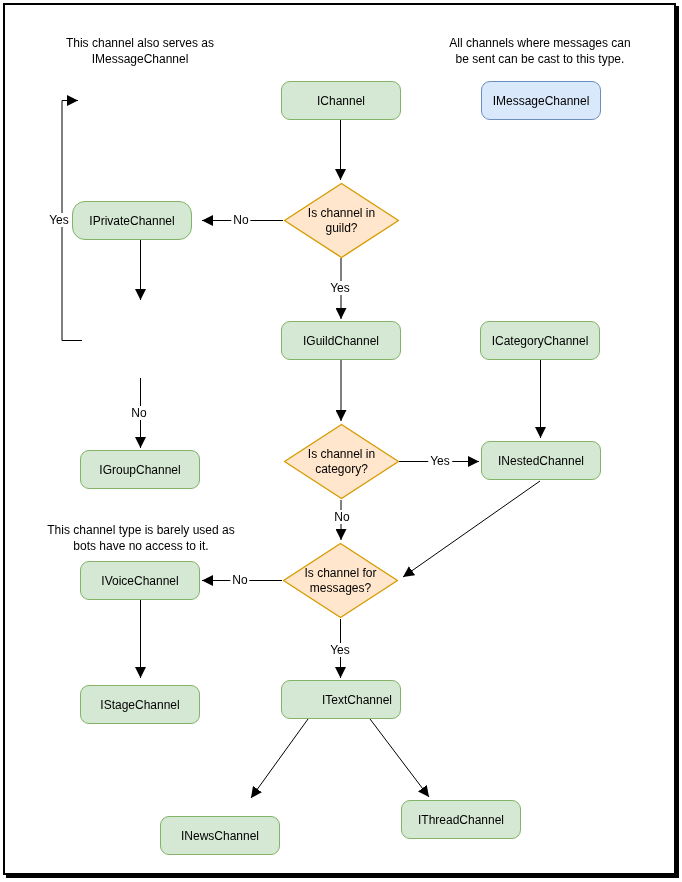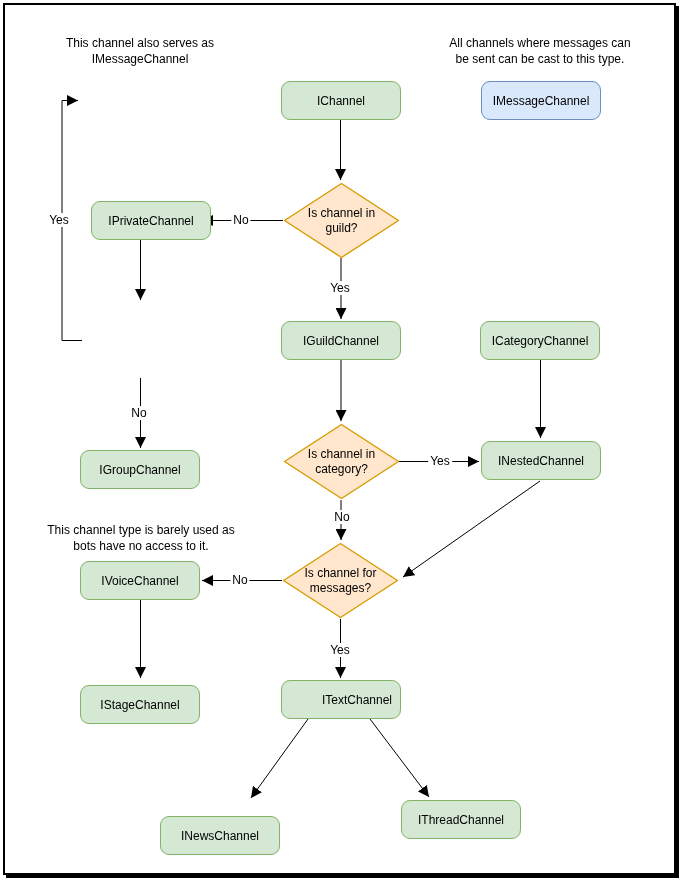--- a/index.html
+++ b/index.html
@@ -55,21 +55,21 @@
 
   <div class="annotation" style="left:30px;top:35px;width:220px;">This channel also serves as
 IMessageChannel</div>
   <div class="annotation" style="left:420px;top:35px;width:240px;">All channels where messages can
 be sent can be cast to this type.</div>
   <div class="annotation" style="left:20px;top:499px;width:242px;margin-top:23px;">This channel type is barely used as
 bots have no access to it.</div>
 
   <div class="node" style="left:281px;top:81px;">IChannel</div>
   <div class="node message" style="left:481px;top:81px;">IMessageChannel</div>
-  <div class="node" style="left:91px;top:201px;">IPrivateChannel</div>
+  <div class="node" style="left:72px;top:201px;border-radius:13px;">IPrivateChannel</div>
   <div class="node" style="left:281px;top:321px;">IGuildChannel</div>
   <div class="node" style="left:480px;top:321px;">ICategoryChannel</div>
   <div class="node" style="left:80px;top:450px;">IGroupChannel</div>
   <div class="node" style="left:481px;top:441px;">INestedChannel</div>
   <div class="node" style="left:80px;top:561px;">IVoiceChannel</div>
   <div class="node" style="left:80px;top:685px;">IStageChannel</div>
   <div class="node" style="left:281px;top:680px;padding-left:32px;">ITextChannel</div>
   <div class="node" style="left:160px;top:800px;margin-top:16px;">INewsChannel</div>
   <div class="node" style="left:401px;top:800px;">IThreadChannel</div>
 

